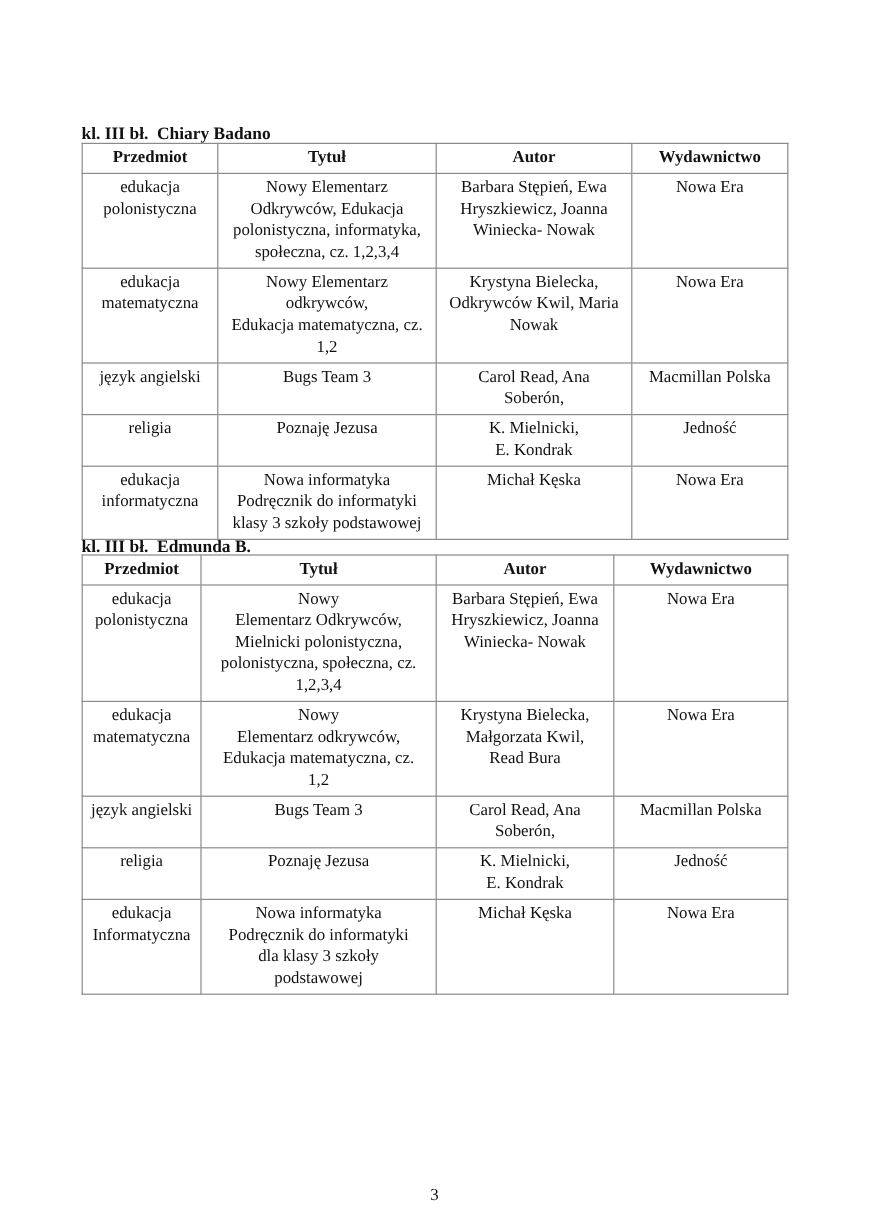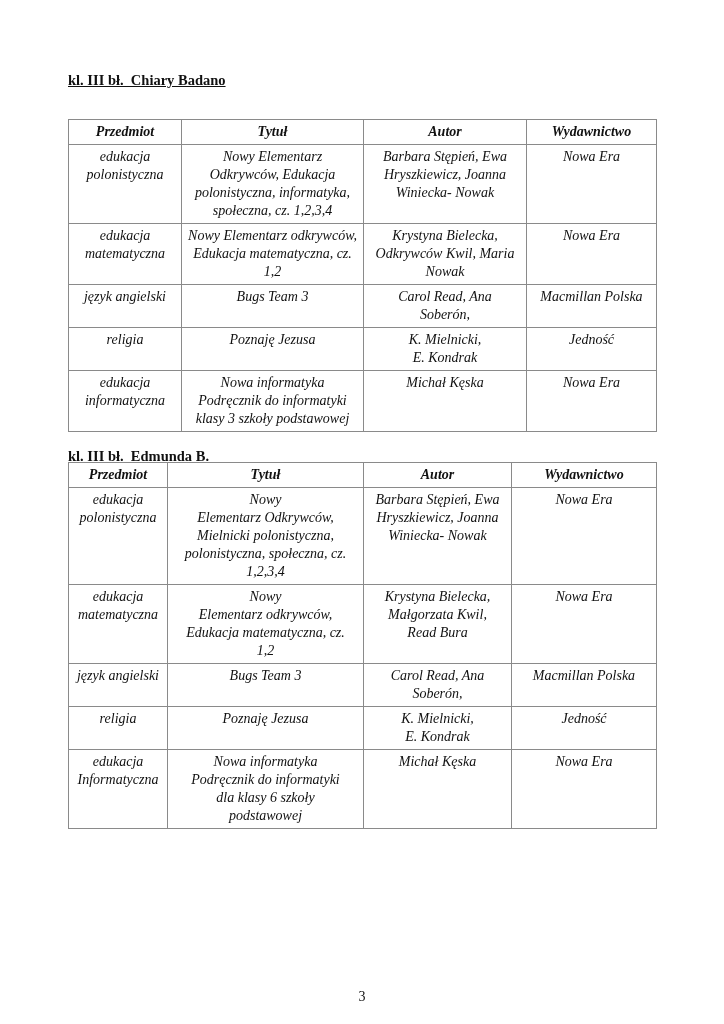--- a/index.html
+++ b/index.html
@@ -1,28 +1,28 @@
 <!DOCTYPE html>
 <html><head>
 <meta charset="utf-8">
 <style>
   html, body { margin: 0; padding: 0; background: #ffffff; }
   body { width: 724px; height: 1024px; position: relative; overflow: hidden;
          font-family: "Liberation Serif", serif; color: #111; }
   .heading { position: absolute; left: 68px; font-weight: bold; font-size: 14.5px; white-space: pre; }
   .tbl { position: absolute; left: 68px; border-collapse: collapse; font-size: 14px; line-height: 18px; table-layout: fixed; }
-  .tbl th, .tbl td { border: 1px solid #8a8a8a; text-align: center; vertical-align: top; padding: 3px 4px 3px 4px; font-style: italic; }
+  .tbl th, .tbl td { border: 1px solid #8a8a8a; text-align: center; vertical-align: top; padding: 3px 4px 3px 4px; }
   .tbl th { font-weight: bold; height: 18px; padding-top: 3px; padding-bottom: 3px; }
   .line { display: block; }
   .page-number { position: absolute; left: 0; width: 724px; top: 989px; text-align: center; font-size: 14px; }
 </style>
 </head>
 <body>
 
-<div class="heading" style="top:72px;text-decoration:underline;">kl. III bł.  Chiary Badano</div>
+<div class="heading" style="top:104px;">kl. III bł.  Chiary Badano</div>
 
 <table class="tbl" style="top:119px; width:588px;">
   <colgroup>
       <col style="width:113px">
       <col style="width:182px">
       <col style="width:163px">
       <col style="width:130px">
     </colgroup>
   <thead>
     <tr>
@@ -212,21 +212,21 @@
         </td>
       </tr>
       <tr>
         <td>
           <span class="line">edukacja</span>
           <span class="line">Informatyczna</span>
         </td>
         <td>
           <span class="line">Nowa informatyka</span>
           <span class="line">Podręcznik do informatyki</span>
-          <span class="line">dla klasy 6 szkoły</span>
+          <span class="line">dla klasy 3 szkoły</span>
           <span class="line">podstawowej</span>
         </td>
         <td>
           <span class="line">Michał Kęska</span>
         </td>
         <td>
           <span class="line">Nowa Era</span>
         </td>
       </tr>
     </tbody>

